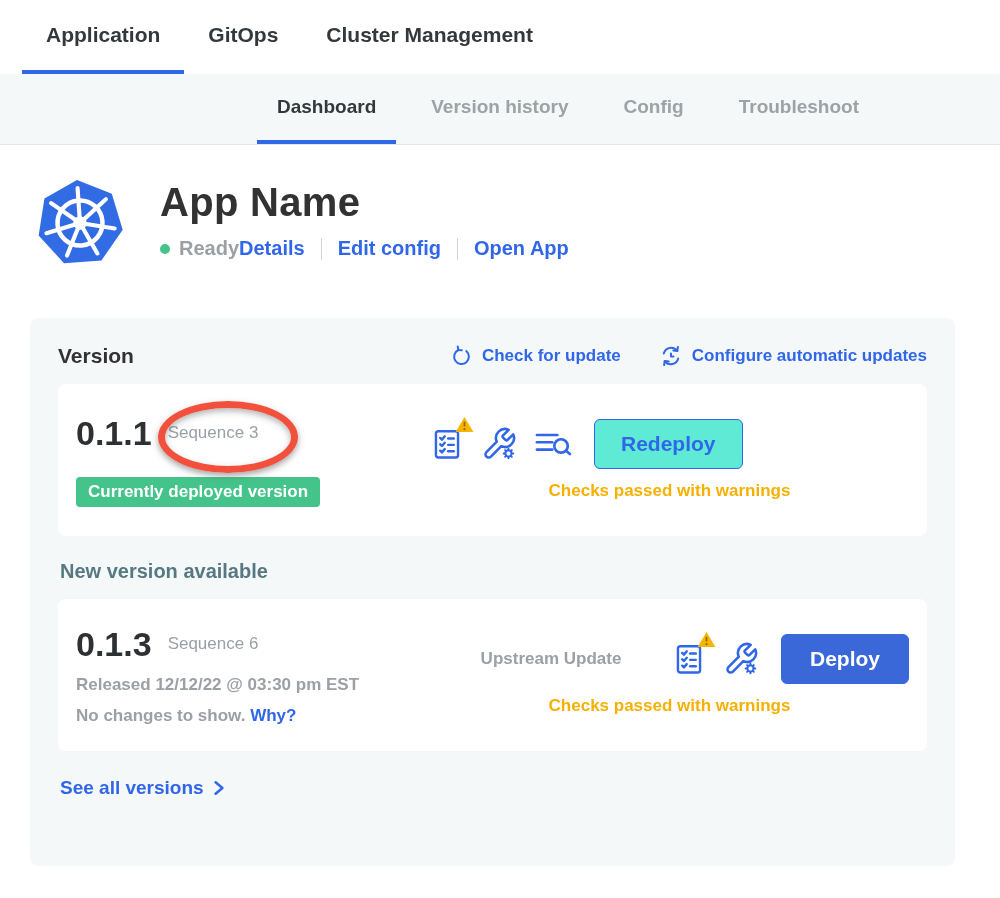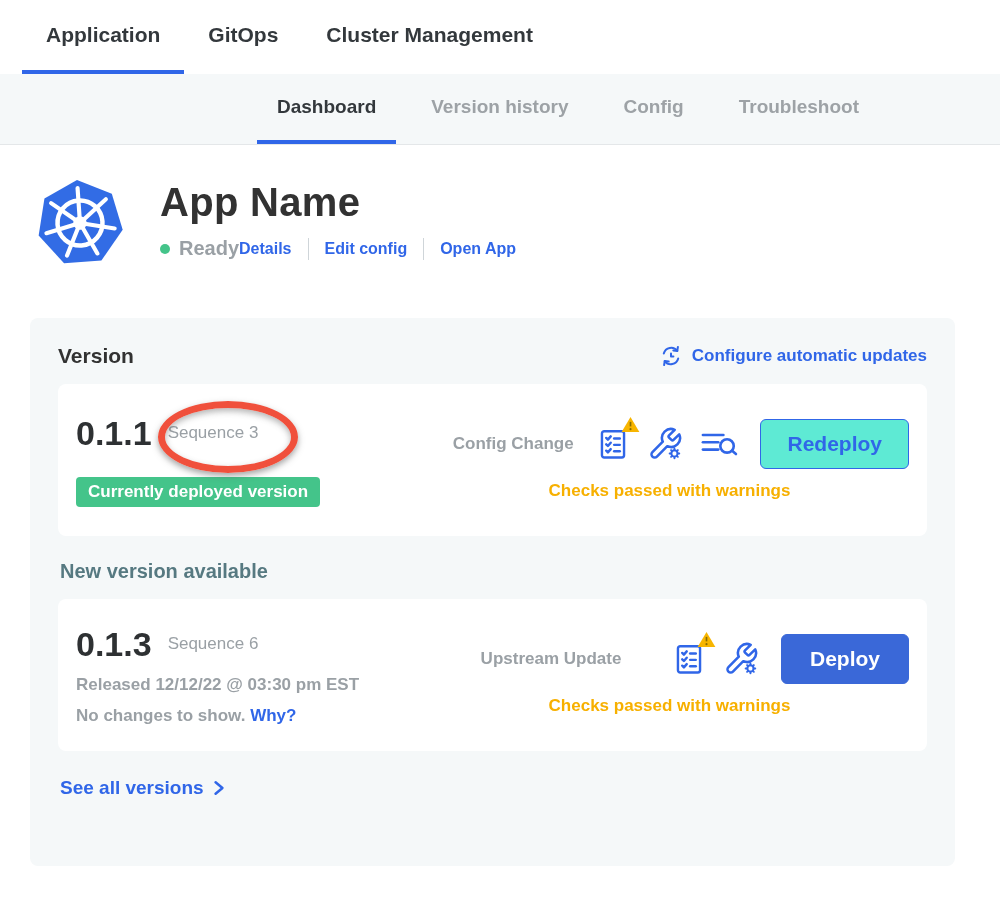--- a/index.html
+++ b/index.html
@@ -22,21 +22,21 @@
           font-weight:600; color:#9da2a6; border-bottom:4px solid transparent; cursor:pointer; white-space:nowrap; }
   .stab.active { color:#33383c; border-bottom-color:#3066e8; }
   
   .app-header { display:flex; margin:33px 0 0 35px; }
   .k8s-logo { width:90px; height:90px; flex:0 0 90px; }
   .app-header-text { margin-left:35px; padding-top:0; }
   .app-title { font-size:40px; font-weight:700; margin:2px 0 0 0; letter-spacing:.3px; color:#323232; }
   .status-row { display:flex; align-items:center; margin-top:12px; }
   .status-dot { width:10px; height:10px; border-radius:50%; background:#44c48a; margin-right:9px; }
   .status-label { font-size:20px; font-weight:600; color:#9aa0a5; margin-right:0; }
-  .hlink { font-size:16px; font-weight:700; color:#3066e8; cursor:pointer; white-space:nowrap;text-align:right; }
+  .hlink { font-size:20px; font-weight:700; color:#3066e8; cursor:pointer; white-space:nowrap;text-align:right; }
   .vdiv { width:1px; height:22px; background:#cfd5d9; margin:0 16px; }
   
   .version-card { margin:50px 0 0 30px; width:925px; height:548px; background:#f5f8f9;
                   border-radius:8px; padding:26px 28px; }
   .vc-header { display:flex; align-items:center; }
   .vc-title { font-size:21px; font-weight:700; color:#323232; }
   .vc-actions { margin-left:auto; display:flex; gap:38px; }
   .vc-action { display:flex; align-items:center; gap:9px; font-size:17px; font-weight:700;
                color:#3066e8; cursor:pointer; }
   .vrow { background:#fff; border-radius:8px; padding:16px 18px; display:flex; align-items:center;
@@ -116,20 +116,27 @@
     </div>
   </div>
 </header>
 
 <section class="version-card">
 
   <div class="vc-header">
     <div class="vc-title">Version</div>
     <div class="vc-actions">
       <div class="vc-action">
+        <svg width="23" height="23" viewBox="0 0 24 24" fill="none" stroke="#3066e8" stroke-width="2.1" stroke-linecap="round" stroke-linejoin="round">
+          <path d="M17 6.3 A 7.7 7.7 0 1 1 8.7 5.2"></path>
+          <polyline points="8.1 1.6 8.7 5.2 12.3 5.4"></polyline>
+        </svg>
+        <span>Check for update</span>
+      </div>
+      <div class="vc-action">
         <svg width="24" height="24" viewBox="0 0 24 24" fill="none" stroke="#3066e8" stroke-width="2" stroke-linecap="round" stroke-linejoin="round">
           <path d="M4.8 9.5 A 7.6 7.6 0 0 1 18.3 6.9"></path>
           <polyline points="18.9 2.9 18.3 6.9 14.3 6.4"></polyline>
           <path d="M19.2 14.5 A 7.6 7.6 0 0 1 5.7 17.1"></path>
           <polyline points="5.1 21.1 5.7 17.1 9.7 17.6"></polyline>
           <polyline points="12 9.6 12 12.6 14.4 12.6"></polyline>
         </svg>
         <span>Configure automatic updates</span>
       </div>
     </div>
@@ -139,21 +146,20 @@
     <div class="vrow-left">
       <div class="version-line">
         <span class="version-num">0.1.1</span>
         <span class="sequence">Sequence 3</span>
         <span class="red-ellipse"></span>
       </div>
       <span class="badge-green">Currently deployed version</span>
     </div>
     <div class="vrow-rest">
       <div class="rest-top">
-        <div class="source-label">Config Change</div>
         <div class="icons-group">
           <div class="check-icon-wrap">
             <svg width="34" height="36" viewBox="0 0 24 25" fill="none" stroke="#3066e8" stroke-width="1.7" stroke-linecap="round" stroke-linejoin="round">
               <rect x="4.2" y="3.5" width="15.6" height="18.5" rx="1.6"></rect>
               <polyline points="7.2 8.2 8.4 9.4 10.4 7.1"></polyline>
                 <line x1="12.8" y1="8.6" x2="16.8" y2="8.6"></line>
               <polyline points="7.2 12.7 8.4 13.9 10.4 11.6"></polyline>
                 <line x1="12.8" y1="13.1" x2="16.8" y2="13.1"></line>
               <polyline points="7.2 17.2 8.4 18.4 10.4 16.1"></polyline>
                 <line x1="12.8" y1="17.6" x2="16.8" y2="17.6"></line>

